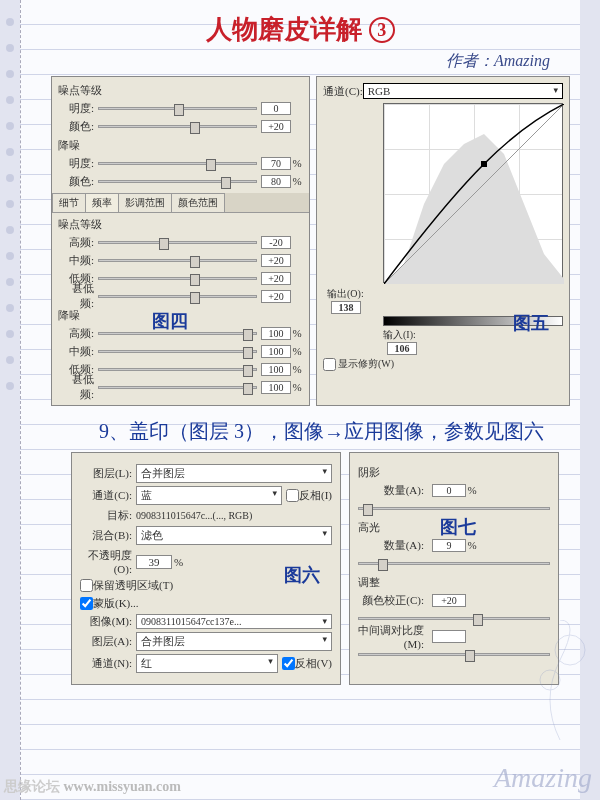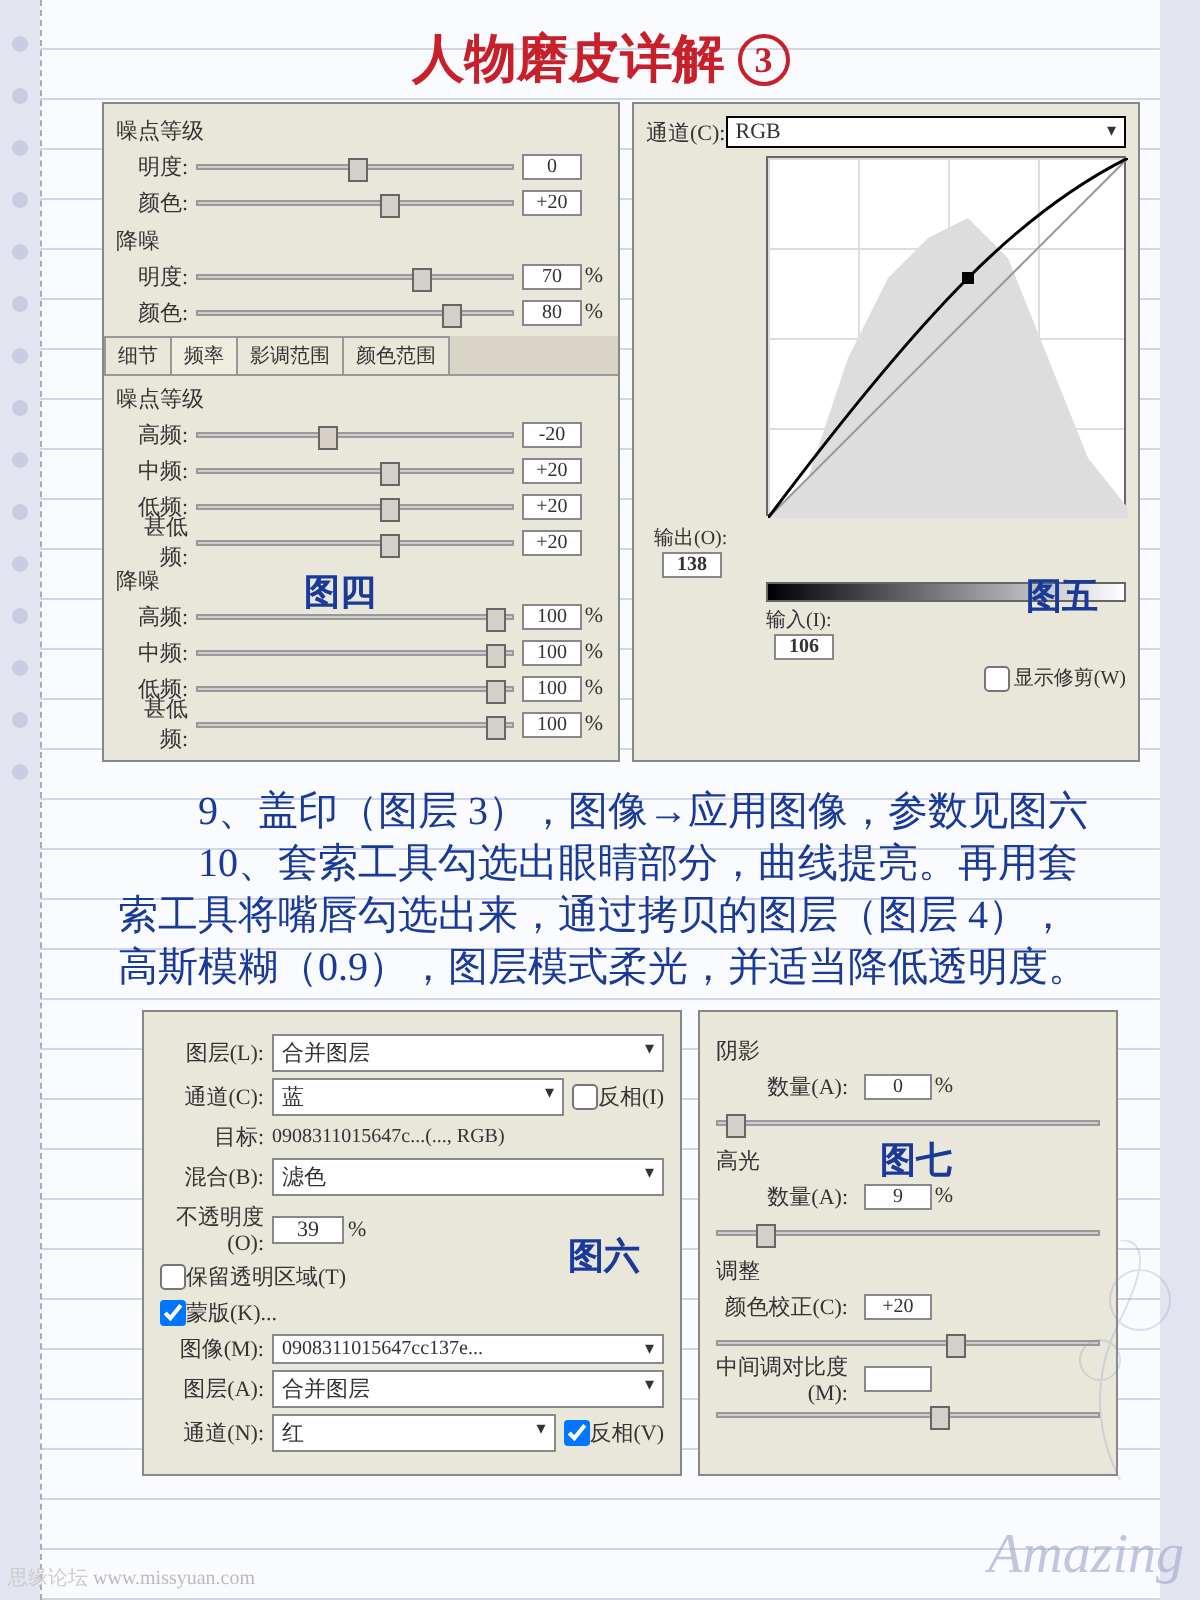--- a/index.html
+++ b/index.html
@@ -31,38 +31,38 @@
 .p5 { width: 270px; padding: 6px; position: relative; }
 .ch-row { display: flex; align-items: center; margin-bottom: 4px; }
 .ch-row .sel { flex: 1; background: #fff; border: 1px solid #000000; padding: 1px 4px; display: flex; justify-content: space-between; }
 .curve-box { width: 180px; height: 180px; background: #fff; border: 1px solid #666; margin: 0 auto 4px 60px; position: relative; background-image: linear-gradient(#ddd 1px, transparent 1px), linear-gradient(90deg, #ddd 1px, transparent 1px); background-size: 45px 45px; }
 .curve-box svg { position: absolute; top: 0; left: 0; }
 .hist { position: absolute; bottom: 0; left: 0; width: 100%; height: 60%; fill: #ddd; }
 .out-row { display: flex; align-items: center; font-size: 10px; }
 .out-row .box { width: 30px; background: #fff; border: 1px solid #888; text-align: center; margin-left: 4px; font-weight: bold; }
 .grad { height: 10px; background: linear-gradient(90deg,#000,#fff); border: 1px solid #666; margin: 2px 0 2px 60px; width: 180px; }
 .fl5 { position: absolute; right: 20px; bottom: 70px; }
-.chk { display: flex; align-items: center; font-size: 10px; margin-top: 2px; justify-content: flex-end; }
+.chk { display: flex; align-items: center; font-size: 10px; margin-top: 2px; }
 .chk input { margin-right: 2px; }
 .body-text { padding: 8px 28px 8px 38px; color: #1a3a9a; font-size: 20px; line-height: 26px; }
 .body-text p { text-indent: 2em; }
 .panels-bot { display: flex; gap: 8px; padding: 0 16px 0 50px; }
 .p6 { width: 270px; padding: 8px; position: relative; }
 .frow { display: flex; align-items: center; margin: 3px 0; font-size: 11px; }
 .frow .flbl { width: 56px; text-align: right; padding-right: 4px; }
 .frow .fsel { flex: 1; background: #fff; border: 1px solid #888; padding: 1px 4px; display: flex; justify-content: space-between; }
 .frow .short { width: 36px; background: #fff; border: 1px solid #888; text-align: center; }
 .fl6 { position: absolute; right: 20px; top: 110px; font-family: Liberation Mono, monospace; }
 .p7 { width: 210px; padding: 8px; position: relative; }
 .p7 .grp-title { font-size: 11px; margin-top: 4px; }
 .p7 .row .lbl { width: 70px; }
 .p7 .row .val { width: 34px; }
 .fl7 { position: absolute; left: 90px; top: 62px; }
 .hl { background: #3060d0; color: #fff; padding: 0 2px; }
-.footer { position: absolute; bottom: 4px; left: 4px; color: #ccc; font-size: 10px; }
+.footer { position: absolute; bottom: 4px; left: 4px; color: #ccc; font-size: 14px; font-weight: bold; }
 .footer .u { color: #bbb; }
 .amazing { position: absolute; right: 8px; bottom: 6px; color: #a8b0d0; font-family: "Brush Script MT", cursive; font-size: 28px; font-style: italic; opacity: 0.7; }
 .deco { position: absolute; right: 0; bottom: 60px; width: 80px; height: 120px; opacity: 0.25; }
 .arrow { font-size: 9px; }
 </style>
 </head>
 <body>
 
 <div class="holes">
     <div class="hole"></div>
@@ -82,20 +82,21 @@
     <div class="hole"></div>
   </div>
 
 <div class="page">
 
 
 <div class="title">
   <span>人物磨皮详解</span>
   <span class="circ">3</span>
 </div>
+<div class="author">作者：Amazing</div>
 
 <div class="panels-top">
 
 <div class="panel p4">
   <div class="grp">
     <div class="grp-title">噪点等级</div>
     <div class="row">
             <span class="lbl">明度:</span>
             <div class="slider" style="--pos:48%"></div>
             <span class="val">0</span>
@@ -219,21 +220,20 @@
           <input type="checkbox" style="">
           <span>显示修剪(W)</span>
         </div>
   <div class="figlabel fl5">图五</div>
 </div>
 
 </div>
 
 <div class="body-text">
   <p>9、盖印（图层 3），图像→应用图像，参数见图六</p>
-  <p>10、套索工具勾选出眼睛部分，曲线提亮。再用套索工具将嘴唇勾选出来，通过拷贝的图层（图层 4），高斯模糊（0.9），图层模式柔光，并适当降低透明度。</p>
 </div>
 
 <div class="panels-bot">
 
 <div class="panel p6">
   <div class="frow">
           <span class="flbl">图层(L):</span>
           <div class="fsel">
             <span>合并图层</span>
             <span class="arrow">▾</span>

